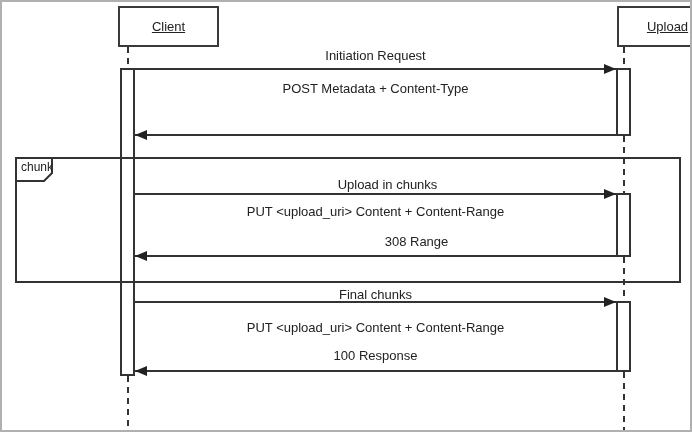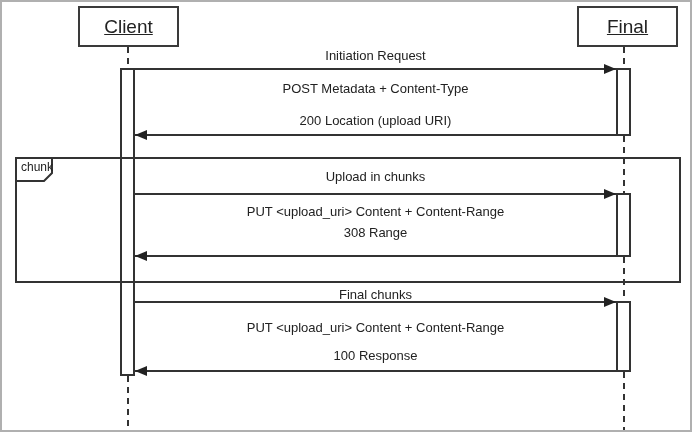--- a/index.html
+++ b/index.html
@@ -13,22 +13,23 @@
     color:#222;
     overflow:hidden;
   }
   .abs{position:absolute;}
   .actor-box{
     box-sizing:border-box;
     width:101px;height:41px;
     border:2px solid #3a3a3a;
     background:#fff;
     display:flex;align-items:center;justify-content:center;
-    font-size:19px;
+    font-size:13px;
     z-index:4;
+    margin-left:40px;
   }
   .actor-box span{text-decoration:underline;}
   .lifeline{
     width:2px;
     background:repeating-linear-gradient(to bottom,#333 0 6px,transparent 6px 11px);
     z-index:1;
   }
   .activation{
     box-sizing:border-box;
     width:15px;
@@ -78,21 +79,21 @@
 </style>
 </head>
 <body>
 
 <div id="stage">
 
   <div class="abs actor-box" style="left:76px;top:4px;">
     <span>Client</span>
   </div>
   <div class="abs actor-box" style="left:575px;top:4px;">
-    <span>Final</span>
+    <span>Upload</span>
   </div>
 
   <div class="abs lifeline" style="left:125px;top:45px;height:21px;"></div>
   <div class="abs lifeline" style="left:125px;top:374px;height:54px;"></div>
   <div class="abs lifeline" style="left:621px;top:45px;height:21px;"></div>
   <div class="abs lifeline" style="left:621px;top:134px;height:57px;"></div>
   <div class="abs lifeline" style="left:621px;top:255px;height:44px;"></div>
   <div class="abs lifeline" style="left:621px;top:370px;height:58px;"></div>
 
   <div class="abs activation" style="left:118px;top:66px;height:308px;"></div>
@@ -115,23 +116,22 @@
   <div class="abs arrow-left" style="left:133px;top:364px;"></div>
 
   <div class="abs loop-box"></div>
   <svg class="abs loop-tag" width="40" height="26" viewBox="0 0 40 26">
     <polygon points="1,1 37,1 37,16 29,24 1,24" fill="#ffffff" stroke="#333333" stroke-width="2"></polygon>
   </svg>
   <span class="abs loop-label">chunk</span>
 
   <div class="abs msg-text" style="top:80px;">POST Metadata + Content-Type</div>
   <div class="abs msg-text" style="top:47px;">Initiation Request</div>
-  <div class="abs msg-text" style="top:112px;">200 Location (upload URI)</div>
 
-  <div class="abs msg-text" style="top:168px;">Upload in chunks</div>
+  <div class="abs msg-text" style="top:176px;margin-left:12px;">Upload in chunks</div>
   <div class="abs msg-text" style="top:203px;">PUT &lt;upload_uri&gt; Content + Content-Range</div>
-  <div class="abs msg-text" style="top:224px;">308 Range</div>
+  <div class="abs msg-text" style="top:233px;margin-left:41px;">308 Range</div>
 
   <div class="abs msg-text" style="top:286px;">Final chunks</div>
   <div class="abs msg-text" style="top:319px;">PUT &lt;upload_uri&gt; Content + Content-Range</div>
   <div class="abs msg-text" style="top:347px;">100 Response</div>
 
 </div>
 
 </body></html>

